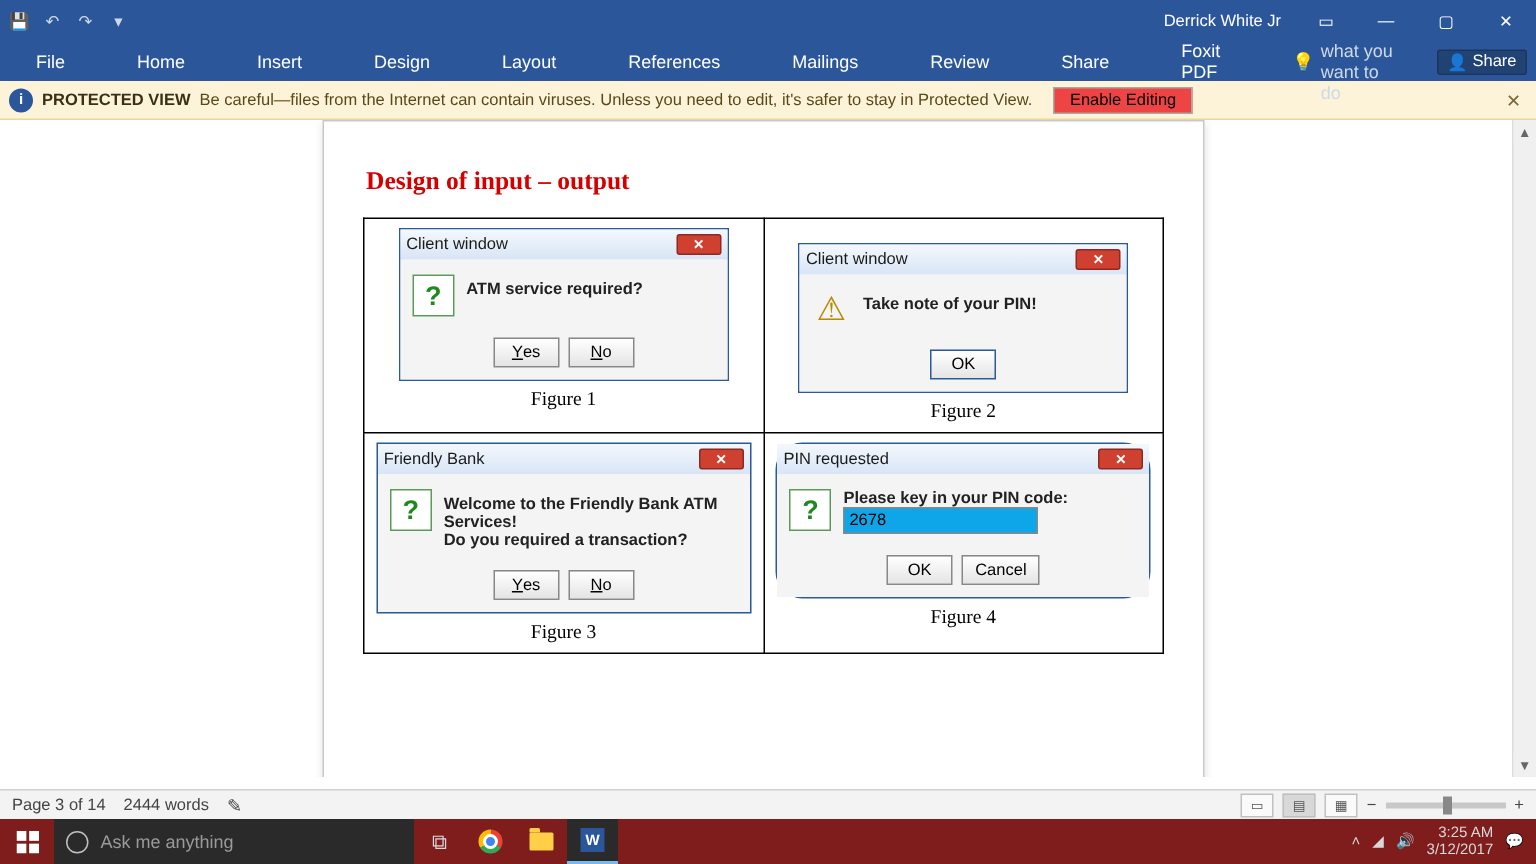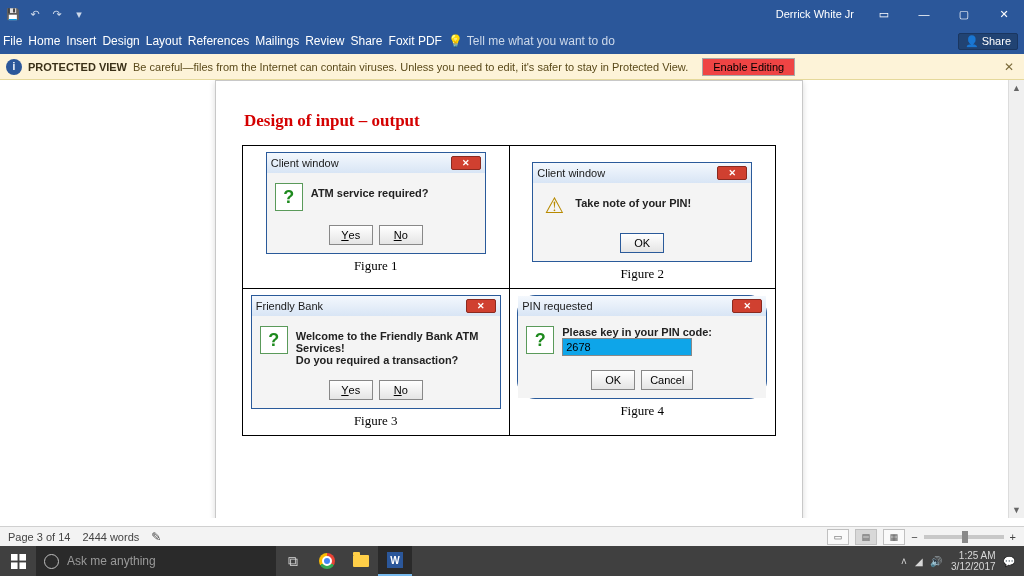--- a/index.html
+++ b/index.html
@@ -5,21 +5,21 @@
   * { box-sizing: border-box; margin: 0; padding: 0; font-family: "Segoe UI", Tahoma, sans-serif; }
   html, body { width: 1024px; height: 576px; overflow: hidden; background: #fff; }
   .titlebar { height: 28px; background: #2b579a; color: #fff; display: flex; align-items: center; font-size: 11px; position: relative; }
   .qat { display: flex; align-items: center; gap: 4px; padding-left: 4px; }
   .qat .qicon { width: 18px; height: 18px; display:flex;align-items:center;justify-content:center;font-size:11px;color:#cdd9ea;}
   .titlecenter { position:absolute; left:0; right:0; text-align:center; pointer-events:none;}
   .titleright { position:absolute; right:0; display:flex; align-items:center; gap:0;}
   .titleright .user{padding:0 10px;}
   .titleright .winbtn{width:40px;height:28px;display:flex;align-items:center;justify-content:center;color:#fff;font-size:11px;}
   .ribbon-tabs { height: 26px; background:#2b579a;color:#fff;display:flex;align-items:center;font-size:12px;}
-  .ribbon-tabs .tab{padding:0 3px;height:26px;display:flex;align-items:center;cursor:default;}
+  .ribbon-tabs .tab{padding:0 24px;height:26px;display:flex;align-items:center;cursor:default;}
   .ribbon-tabs .tellme{color:#cdd9ea;display:flex;align-items:center;gap:4px;}
   .ribbon-tabs .tellme .bulb{font-size:12px;}
   .sharebtn{margin-left:auto;margin-right:6px;background:#214373;border:1px solid #1a3660;padding:1px 6px;font-size:11px;display:flex;align-items:center;gap:3px;border-radius:2px;}
   .protected-bar{height:26px;background:#fdf3d8;border-bottom:1px solid #e5d89a;display:flex;align-items:center;font-size:11px;color:#5a4a1a;padding:0 6px;gap:6px;}
   .protected-bar .picon{width:16px;height:16px;border-radius:50%;background:#2b579a;color:#fff;display:flex;align-items:center;justify-content:center;font-size:10px;font-weight:bold;}
   .protected-bar b{color:#3a3018;}
   .protected-bar .enablebtn{background:#ef4444;border:1px solid #a8a8a8;padding:2px 10px;font-size:11px;margin-left:8px;}
   .protected-bar .closex{margin-left:auto;color:#7a6a3a;font-size:12px;padding:0 4px;}
   .workspace{position:absolute;top:80px;left:0;right:0;bottom:58px;background:#ffffff;overflow:hidden;}
   .vscroll{position:absolute;right:0;top:0;bottom:0;width:16px;background:#f0f0f0;border-left:1px solid #dcdcdc;}
@@ -41,21 +41,21 @@
   .dlgmsg{flex:1;font-weight:bold;color:#222;padding-top:4px;}
   .dlgbtns{width:100%;display:flex;justify-content:center;gap:6px;margin-top:6px;}
   .dlgbtn{min-width:44px;height:20px;border:1px solid #888;background:linear-gradient(#fff,#e4e4e4);font-size:11px;display:flex;align-items:center;justify-content:center;padding:0 8px;}
   .dlginput{width:130px;height:18px;border:1px solid #888;background:#0ea5e9;font-size:11px;padding:1px 3px;}
   .statusbar{position:absolute;left:0;right:0;bottom:30px;height:20px;background:#f3f3f3;border-top:1px solid #d0d0d0;display:flex;align-items:center;font-size:11px;color:#444;padding:0 8px;gap:12px;}
   .statusbar .right{margin-left:auto;display:flex;align-items:center;gap:6px;}
   .viewbtn{width:22px;height:16px;border:1px solid #c0c0c0;background:#fafafa;display:flex;align-items:center;justify-content:center;font-size:9px;color:#555;}
   .viewbtn.active{background:#d8d8d8;}
   .zoomslider{width:80px;height:4px;background:#c8c8c8;position:relative;}
   .zoomslider .thumb{position:absolute;top:-4px;left:38px;width:6px;height:12px;background:#888;}
-  .taskbar{position:absolute;left:0;right:0;bottom:0;height:30px;background:#404040;display:flex;align-items:center;}
+  .taskbar{position:absolute;left:0;right:0;bottom:0;height:30px;background:#7f1d1d;display:flex;align-items:center;}
   .taskbar .start{width:36px;height:30px;display:flex;align-items:center;justify-content:center;color:#fff;}
   .taskbar .start svg{width:15px;height:15px;}
   .taskbar .search{flex:0 0 240px;height:30px;background:#2a2a2a;display:flex;align-items:center;color:#9a9a9a;font-size:12px;gap:8px;padding:0 8px;}
   .taskbar .search .cortana{width:15px;height:15px;border:1.5px solid #bfbfbf;border-radius:50%;}
   .taskbar .tbicon{width:34px;height:30px;display:flex;align-items:center;justify-content:center;color:#d8d8d8;font-size:14px;}
   .taskbar .tbicon.active{border-bottom:2px solid #76b9ed;background:#2a2a2a;}
   .taskbar .tray{margin-left:auto;display:flex;align-items:center;color:#d8d8d8;font-size:10px;gap:8px;padding:0 8px;}
   .taskbar .tray .clock{text-align:right;line-height:11px;}
   .chrome-icon{width:16px;height:16px;border-radius:50%;background:conic-gradient(#ea4335 0 120deg,#34a853 120deg 240deg,#fbbc05 240deg 360deg);position:relative;}
   .chrome-icon::after{content:"";position:absolute;top:3px;left:3px;width:10px;height:10px;border-radius:50%;background:#4285f4;border:2px solid #fff;box-sizing:border-box;}
@@ -242,18 +242,18 @@
       <span class="folder-icon"></span>
     </div>
   <div class="tbicon active">
       <span class="word-icon">W</span>
     </div>
   <div class="tray">
     <span>˄</span>
     <span>◢</span>
     <span>🔊</span>
     <div class="clock">
-      <div>1:25 AM</div>
+      <div>3:25 AM</div>
       <div>3/12/2017</div>
     </div>
     <span>💬</span>
   </div>
 </div>
 
 </body></html>

